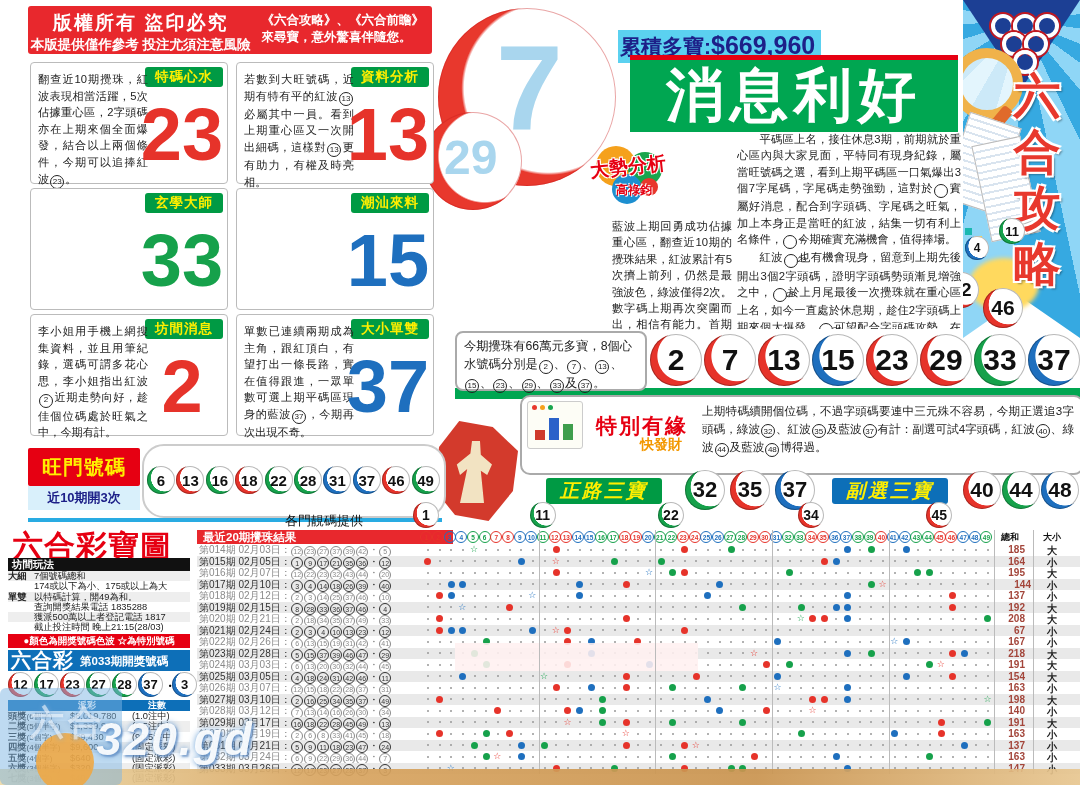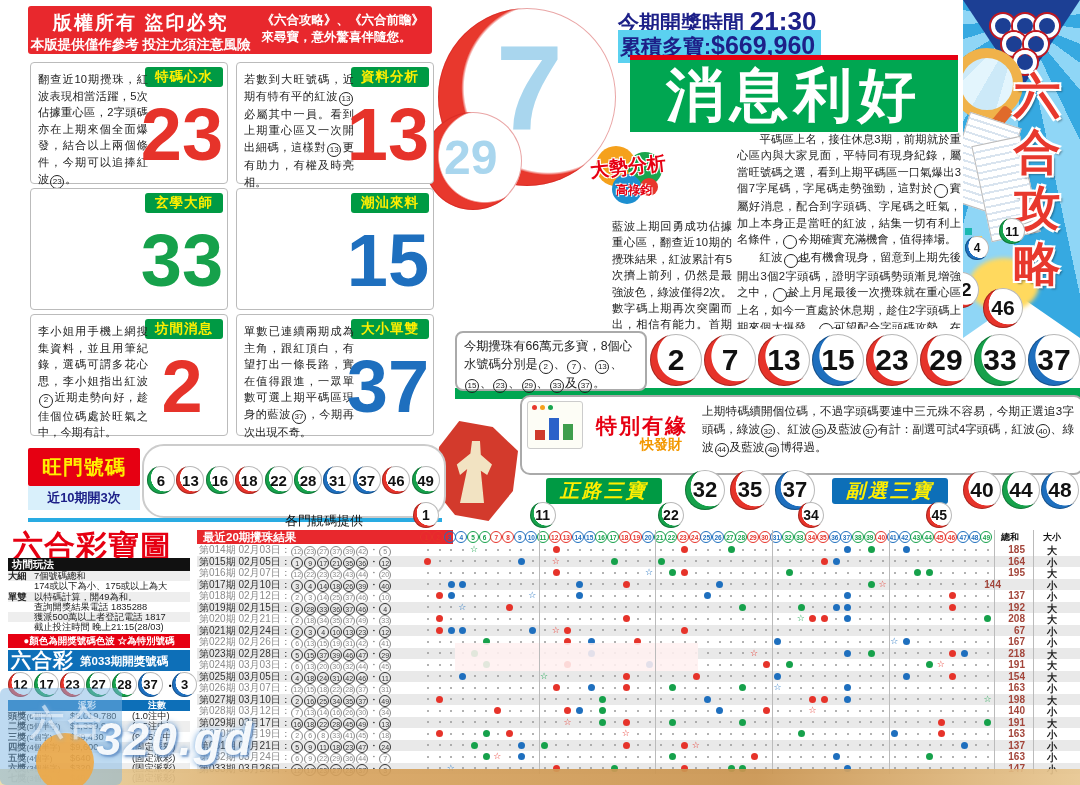--- a/index.html
+++ b/index.html
@@ -152,21 +152,20 @@
 <div id="canvas">
 
   <div class="abs" id="top-banner">
     <div id="banner-right">
       <div class="l1">版權所有 盜印必究</div>
       <div class="l2">本版提供僅作參考 投注尤須注意風險</div>
     </div>
     <div id="banner-left"><span>《六合攻略》、《六合前瞻》</span><br><span>來尋寶，意外驚喜伴隨您。</span></div>
   </div>
 
-  <div class="abs" id="draw-time"><span>今期開獎時間</span> <b>21:30</b></div>
   <div class="abs" id="jackpot"><span>累積多寶:</span><b>$669,960</b></div>
 
   <div class="abs bigball" id="bigball1">
       <span>7</span>
     </div>
   <div class="abs bigball" id="bigball2">
       <span>29</span>
     </div>
 
   <div class="abs" id="headline"><span>消息利好</span></div>
@@ -569,21 +568,21 @@
           <div class="cstar" style="left: 681.465px; top: 1px; color: rgb(230, 51, 42);">☆</div>
           <div class="cdot" style="left: 696.635px; top: 4.5px; width: 2px; height: 2px; background: rgb(153, 153, 153);"></div>
           <div class="cdot" style="left: 708.305px; top: 4.5px; width: 2px; height: 2px; background: rgb(153, 153, 153);"></div>
           <div class="cdot" style="left: 719.975px; top: 4.5px; width: 2px; height: 2px; background: rgb(153, 153, 153);"></div>
           <div class="cdot" style="left: 731.645px; top: 4.5px; width: 2px; height: 2px; background: rgb(153, 153, 153);"></div>
           <div class="cdot" style="left: 743.315px; top: 4.5px; width: 2px; height: 2px; background: rgb(153, 153, 153);"></div>
           <div class="cdot" style="left: 754.985px; top: 4.5px; width: 2px; height: 2px; background: rgb(153, 153, 153);"></div>
           <div class="cdot" style="left: 766.655px; top: 4.5px; width: 2px; height: 2px; background: rgb(153, 153, 153);"></div>
           <div class="cdot" style="left: 778.325px; top: 4.5px; width: 2px; height: 2px; background: rgb(153, 153, 153);"></div>
           <div class="cdot" style="left: 789.995px; top: 4.5px; width: 2px; height: 2px; background: rgb(153, 153, 153);"></div>
-          <div class="csum" style="left: 774px;">144</div>
+          <div class="csum" style="left: 804px;">144</div>
           <div class="csize" style="left: 850px;">小</div>
         </div>
         <div class="crow" style="top: 90px;">
           <div class="lbl" style="color: rgb(138, 138, 138);">第018期 02月12日：<span class="tok">2</span><span class="tok">3</span><span class="tok">14</span><span class="tok">25</span><span class="tok">37</span><span class="tok">46</span>・<span class="tok">10</span></div>
           <div class="cdot" style="left: 229.835px; top: 4.5px; width: 2px; height: 2px; background: rgb(153, 153, 153);"></div>
           <div class="cdot" style="left: 239.005px; top: 2px; width: 7px; height: 7px; background: rgb(230, 51, 42);"></div>
           <div class="cdot" style="left: 250.675px; top: 2px; width: 7px; height: 7px; background: rgb(30, 111, 190);"></div>
           <div class="cdot" style="left: 264.845px; top: 4.5px; width: 2px; height: 2px; background: rgb(153, 153, 153);"></div>
           <div class="cdot" style="left: 276.515px; top: 4.5px; width: 2px; height: 2px; background: rgb(153, 153, 153);"></div>
           <div class="cdot" style="left: 288.185px; top: 4.5px; width: 2px; height: 2px; background: rgb(153, 153, 153);"></div>

